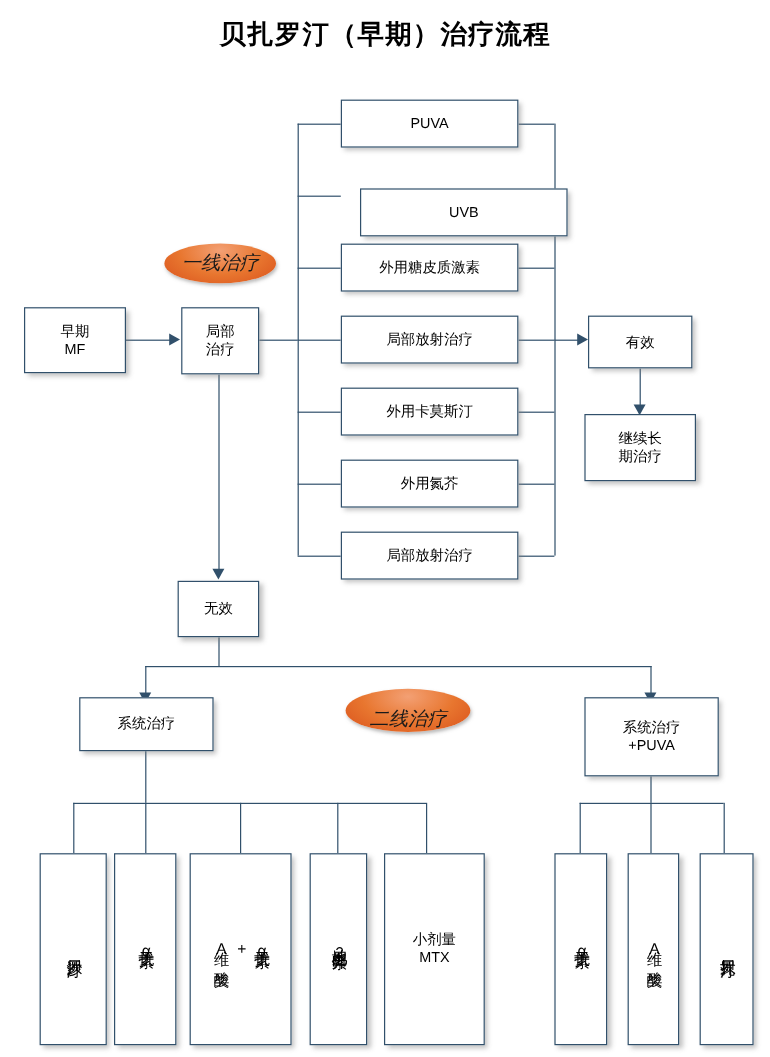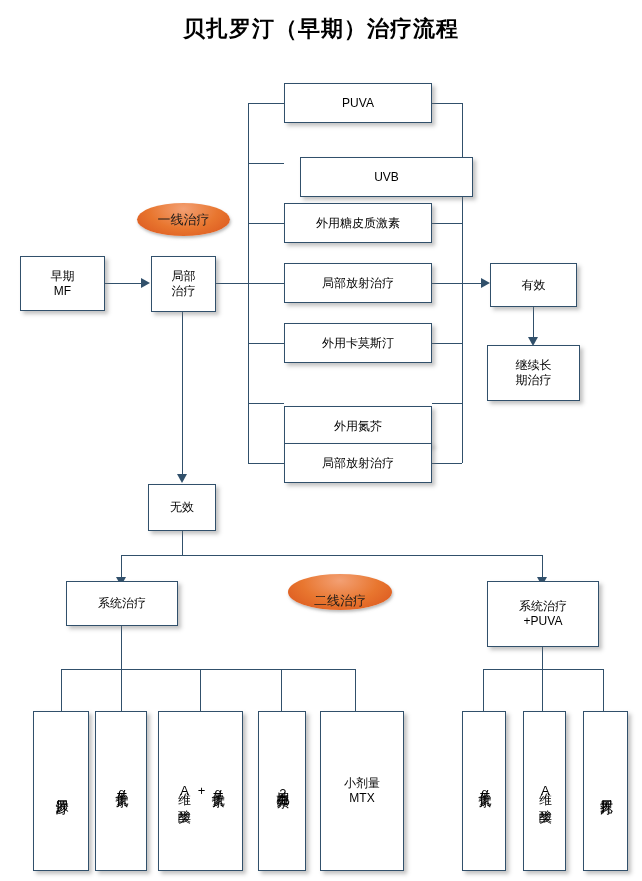--- a/index.html
+++ b/index.html
@@ -60,24 +60,25 @@
   
   .pill {
     position: absolute;
     box-sizing: border-box;
     border-radius: 50%;
     background: radial-gradient(ellipse at 50% 18%, #f3a074 0%, #e8762f 52%, #d9521c 100%);
     display: flex;
     align-items: center;
     justify-content: center;
     color: #1a1a1a;
-    font-size: 13px;
+    font-size: 16px;
     box-shadow: 1px 2px 3px rgba(120,120,120,0.5);
     z-index: 4;
     white-space: nowrap;
+    font-style: italic;
   }
 
   
   .ln {
     position: absolute;
     background: #31506b;
     z-index: 1;
   }
   .ln.h { height: 1px; }
   .ln.v { width: 1px; }
@@ -183,21 +184,21 @@
 MF</div>
 
   <div class="node" style="left:151px; top:256px; width:65px; height:56px; white-space:pre-line;">局部
 治疗</div>
 
   <div class="node" style="left:284px; top:83px;  width:148px; height:40px;">PUVA</div>
   <div class="node" style="left:284px; top:157px; width:173px; height:40px;margin-left:16px;">UVB</div>
   <div class="node" style="left:284px; top:203px; width:148px; height:40px;">外用糖皮质激素</div>
   <div class="node" style="left:284px; top:263px; width:148px; height:40px;">局部放射治疗</div>
   <div class="node" style="left:284px; top:323px; width:148px; height:40px;">外用卡莫斯汀</div>
-  <div class="node" style="left:284px; top:383px; width:148px; height:40px;margin-top:23px;">外用氮芥</div>
+  <div class="node" style="left:284px; top:383px; width:148px; height:40px;">外用氮芥</div>
   <div class="node" style="left:284px; top:443px; width:148px; height:40px;">局部放射治疗</div>
 
   <div class="node" style="left:490px; top:263px; width:87px; height:44px;">有效</div>
   <div class="node" style="left:487px; top:345px; width:93px; height:56px; white-space:pre-line;">继续长
 期治疗</div>
 
   <div class="node" style="left:148px; top:484px; width:68px; height:47px;font-family:Liberation Serif, serif;">无效</div>
 
   <div class="node" style="left:66px;  top:581px; width:112px; height:45px;">系统治疗</div>
   <div class="node" style="left:487px; top:581px; width:112px; height:66px; white-space:pre-line;">系统治疗

